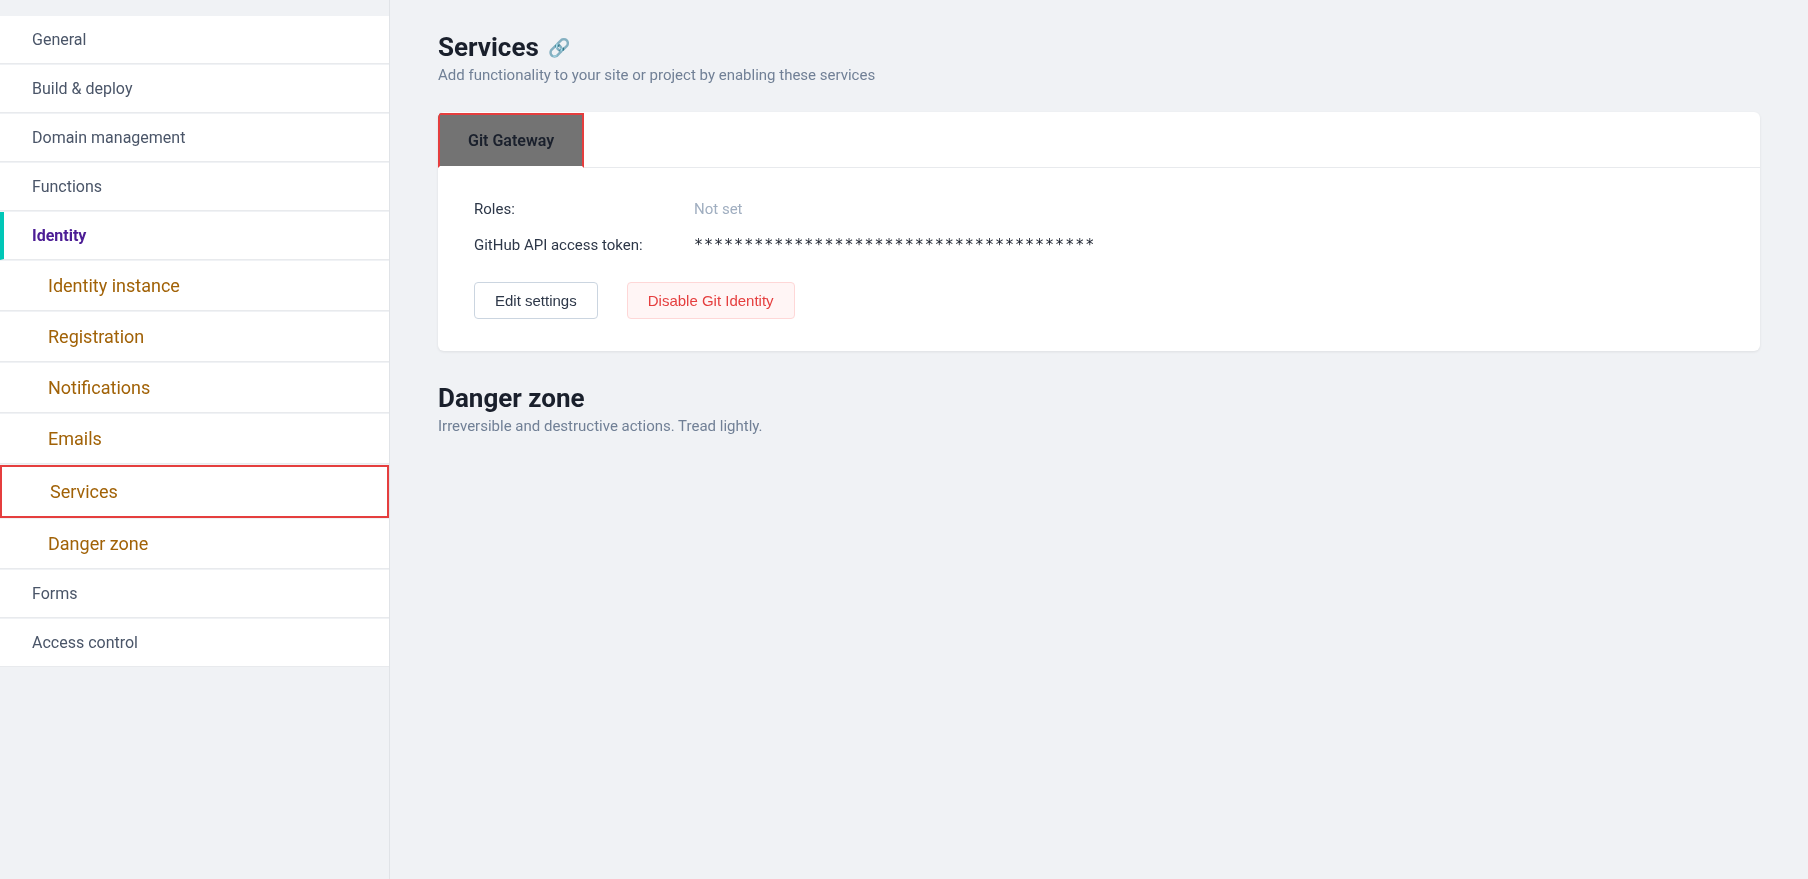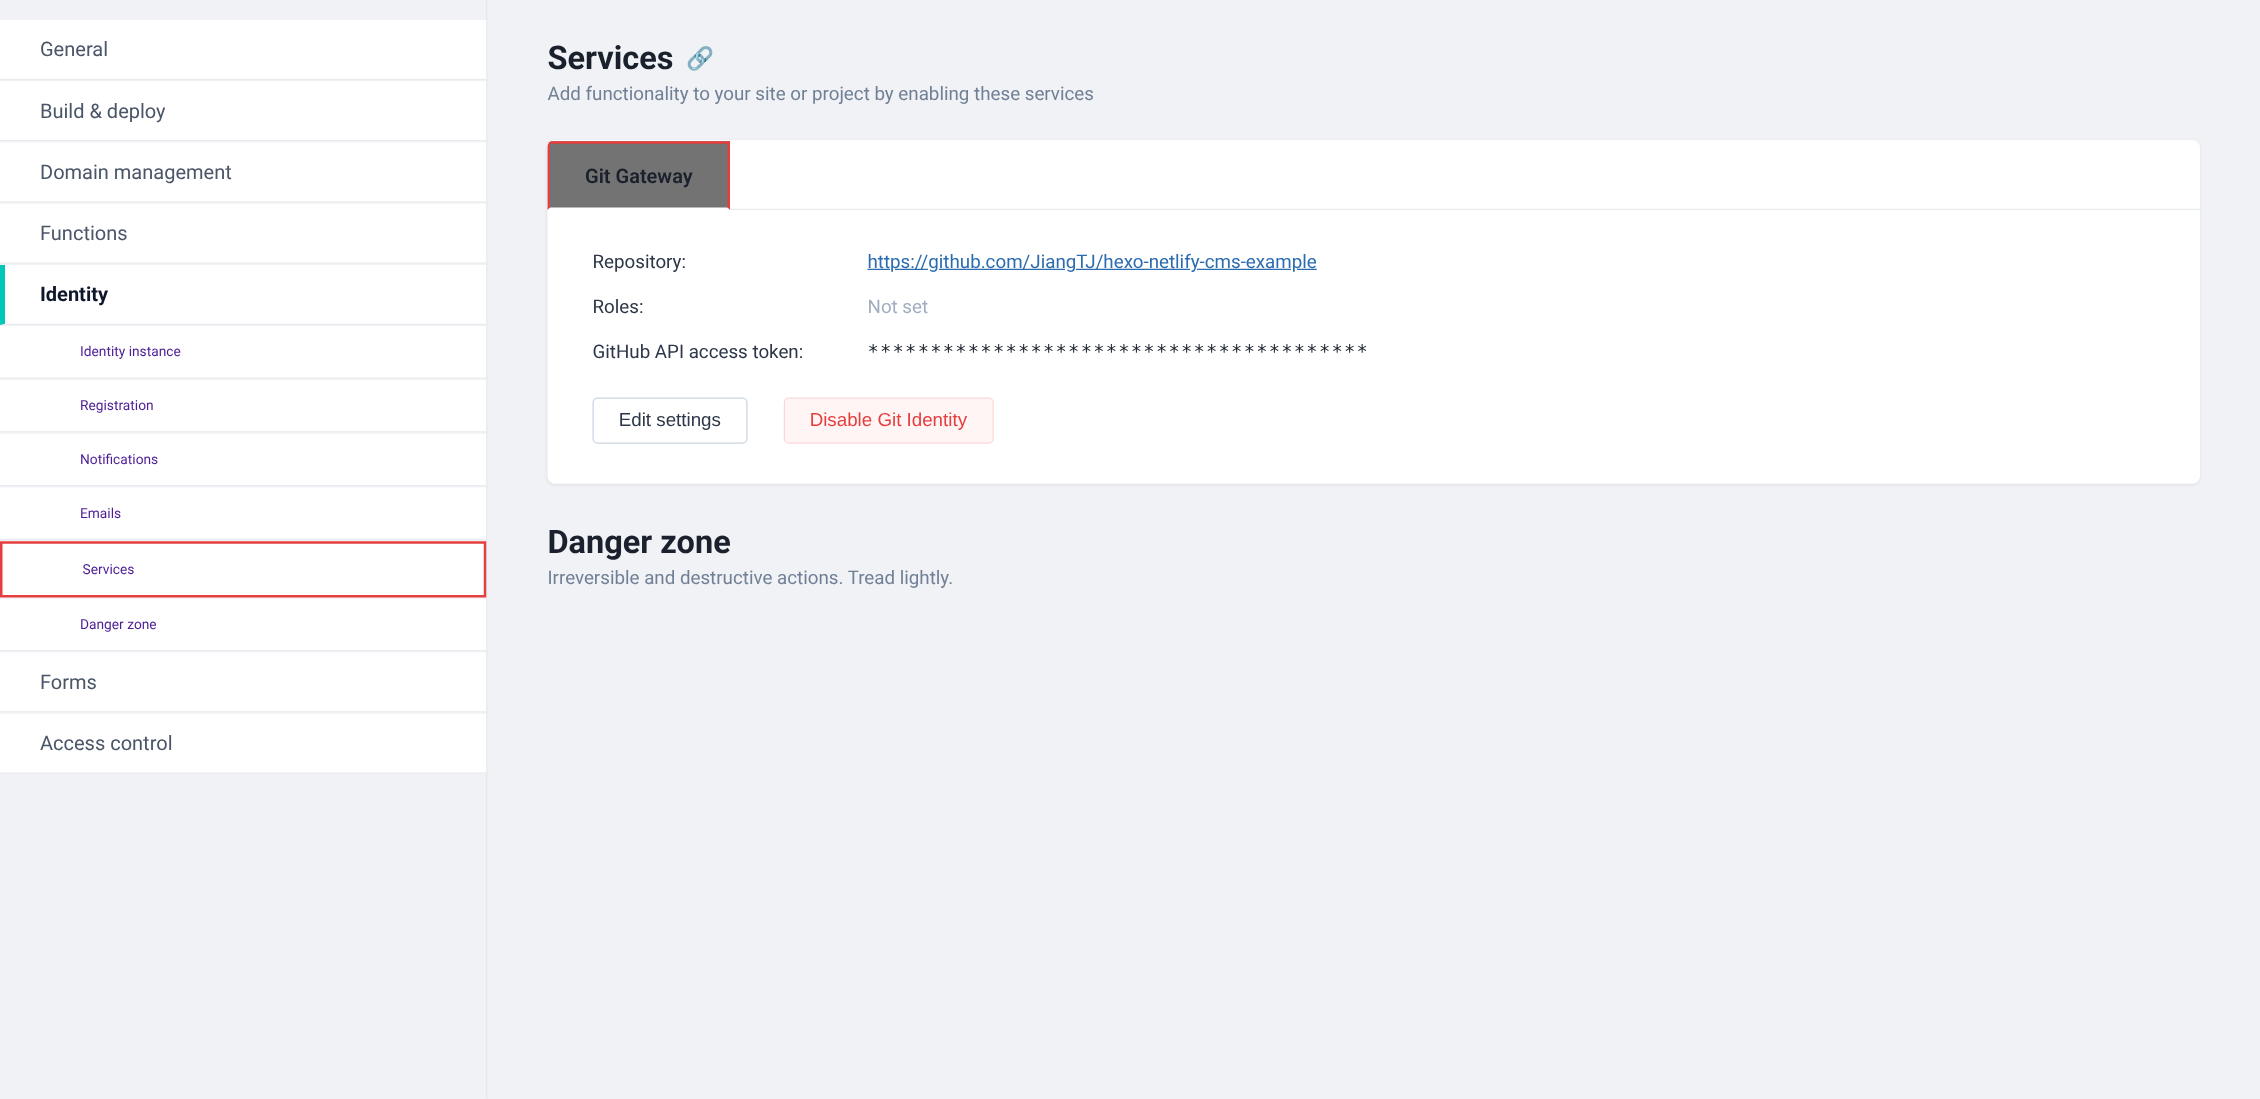--- a/index.html
+++ b/index.html
@@ -28,32 +28,32 @@
       cursor: pointer;
       border-bottom: 1px solid #e8eaed;
       background: #fff;
       margin-bottom: 1px;
       font-size: 16px;
       color: #4a5568;
       position: relative;
     }
     .sidebar-item.active {
       font-weight: 700;
-      color: #0f172a;
+      color: #4c1d95;
       border-left: 4px solid #00c7b7;
       padding-left: 28px;
     }
     .sidebar-item.selected-red {
       border: 2px solid #e53e3e;
       background: #fff;
     }
     .sidebar-item.sub {
-      padding-left: 64px;
-      font-size: 11px;
-      color: #4c1d95;
+      padding-left: 48px;
+      font-size: 18px;
+      color: #a16207;
     }
     
     .main {
       flex: 1;
       padding: 32px 48px;
       overflow-y: auto;
       background: #f0f2f5;
     }
     .page-title-row {
       display: flex;
@@ -231,24 +231,20 @@
       <span class="link-icon">🔗</span>
     </div>
     <p class="page-subtitle">Add functionality to your site or project by enabling these services</p>
 
     <div class="card">
       <div class="card-tab-bar">
         <div class="card-tab active-tab">Git Gateway</div>
       </div>
       <div class="card-body">
 
-        <div class="field-row">
-          <span class="field-label">Repository:</span>
-          <span class="field-value link">https://github.com/JiangTJ/hexo-netlify-cms-example</span>
-        </div>
         <div class="field-row">
           <span class="field-label">Roles:</span>
           <span class="field-value muted">Not set</span>
         </div>
         <div class="field-row">
           <span class="field-label">GitHub API access token:</span>
           <span class="field-value mono">****************************************</span>
         </div>
 
         <div class="card-actions">

